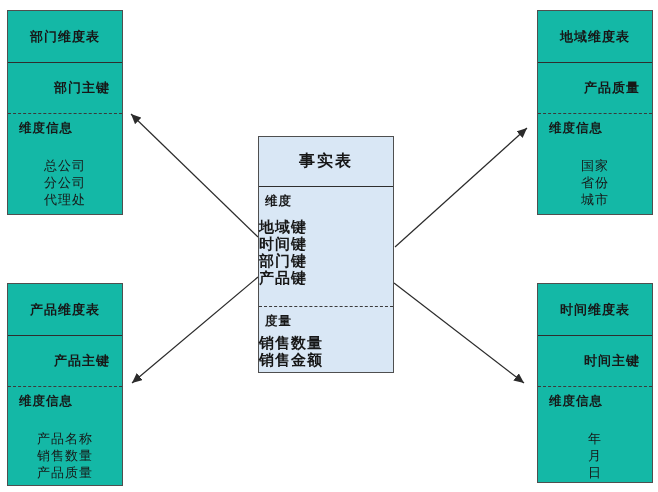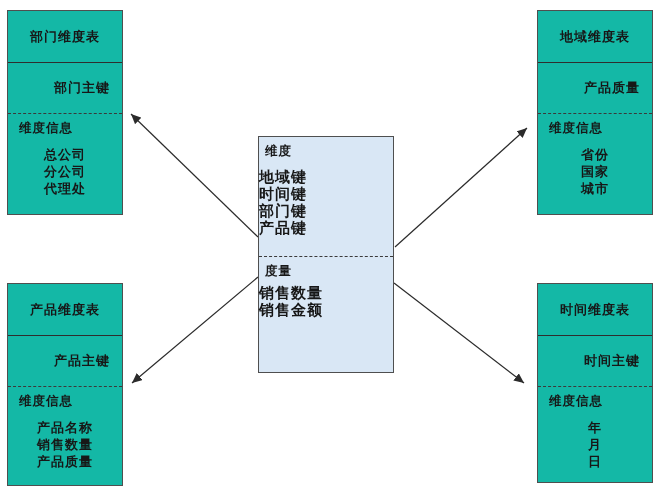--- a/index.html
+++ b/index.html
@@ -51,23 +51,23 @@
     letter-spacing: 1px;
     padding-left: 34px;
   }
   .dim-body { flex: 1; padding-top: 6px; }
   .dim-info-label {
     padding-left: 11px;
     font-size: 12.5px; font-weight: 600;
     letter-spacing: 1px;
   }
   .dim-attrs {
-    margin-top: 9px;
+    margin-top: 20px;
     text-align: center;
-    font-size: 13px; font-weight: 700;
+    font-size: 13px; font-weight: 400;
     line-height: 17px;
     letter-spacing: 1px;
   }
 
   
   .fact-box {
     position: absolute;
     left: 258px; top: 136px;
     width: 136px; height: 237px;
     background: #d9e7f5;
@@ -114,20 +114,21 @@
     </defs>
     <g id="arrow-lines">
         <line x1="258" y1="237" x2="131" y2="114" stroke="#2b2b2b" stroke-width="1.2" marker-end="url(#arrowhead)"></line>
         <line x1="395" y1="247" x2="527" y2="128" stroke="#2b2b2b" stroke-width="1.2" marker-end="url(#arrowhead)"></line>
         <line x1="258" y1="277" x2="132" y2="383" stroke="#2b2b2b" stroke-width="1.2" marker-end="url(#arrowhead)"></line>
         <line x1="394" y1="283" x2="524" y2="383" stroke="#2b2b2b" stroke-width="1.2" marker-end="url(#arrowhead)"></line>
       </g>
   </svg>
 
   <div class="fact-box">
+    <div class="fact-title">事实表</div>
 
     <div class="fact-sec fact-sec-dim">
       <div class="fact-sec-label">维度</div>
       <div class="fact-items">
         <div>地域键</div>
         <div>时间键</div>
         <div>部门键</div>
         <div>产品键</div>
       </div>
     </div>
@@ -153,22 +154,22 @@
       </div>
     </div>
   </div>
 
   <div class="dim-box" id="box-region">
     <div class="dim-title">地域维度表</div>
     <div class="dim-pk">产品质量</div>
     <div class="dim-body">
       <div class="dim-info-label">维度信息</div>
       <div class="dim-attrs">
+        <div>国家</div>
         <div>省份</div>
-        <div>国家</div>
         <div>城市</div>
       </div>
     </div>
   </div>
 
   <div class="dim-box" id="box-product">
     <div class="dim-title">产品维度表</div>
     <div class="dim-pk">产品主键</div>
     <div class="dim-body">
       <div class="dim-info-label">维度信息</div>

